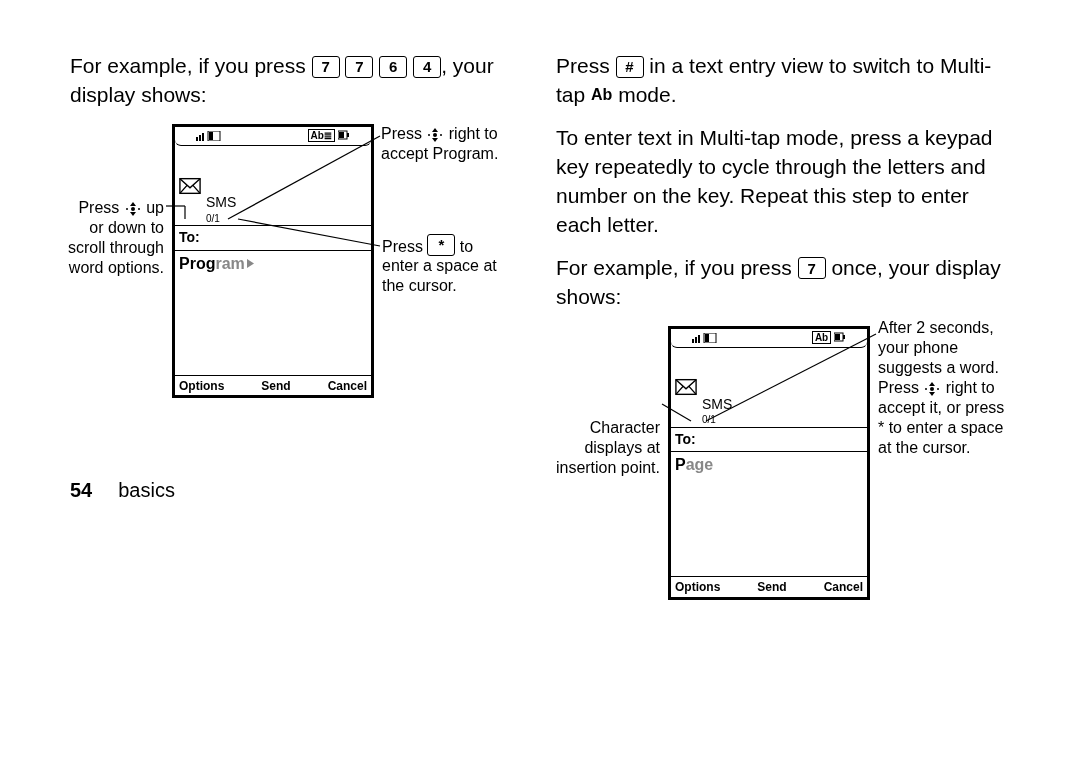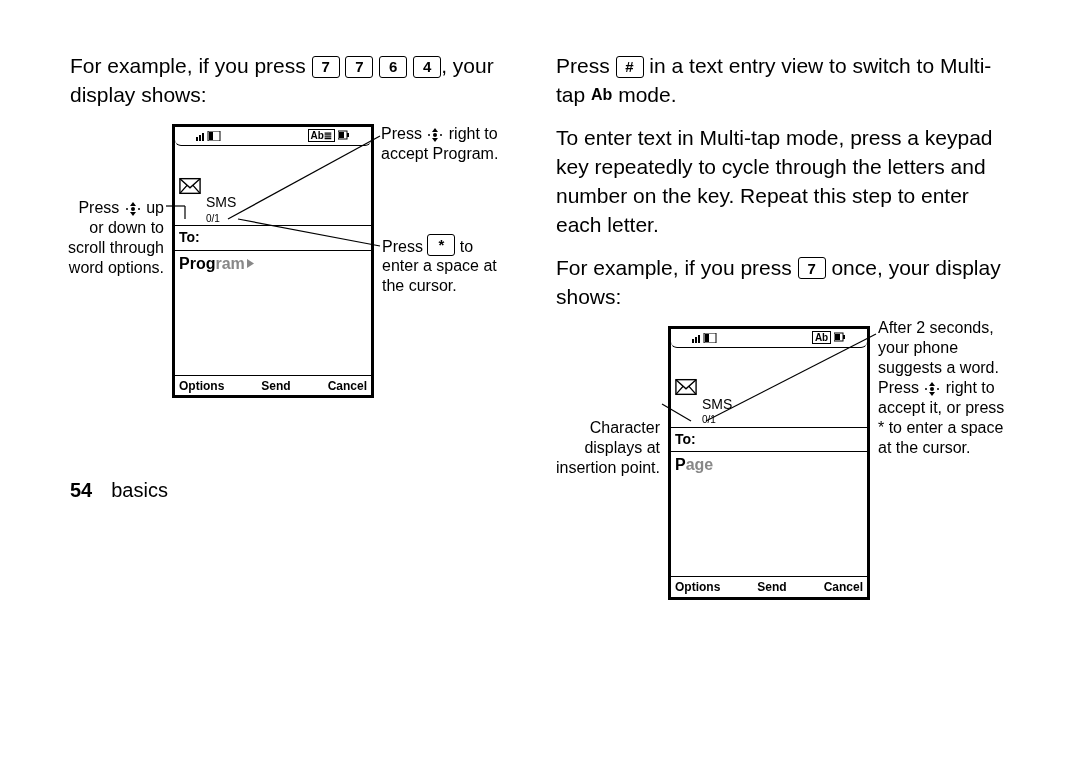--- a/index.html
+++ b/index.html
@@ -133,21 +133,21 @@
     position: absolute;
     pointer-events: none;
   }
 
   .footer {
     position: absolute;
     left: 70px;
     bottom: 40px;
     font-size: 20px;
   }
-  .footer .pn { font-weight: 700; margin-right: 19px; }
+  .footer .pn { font-weight: 700; margin-right: 26px; }
 </style>
 </head>
 <body>
 
 <div class="page">
 
   <div class="col left">
 
     <p>
       <span>For example, if you press </span>

